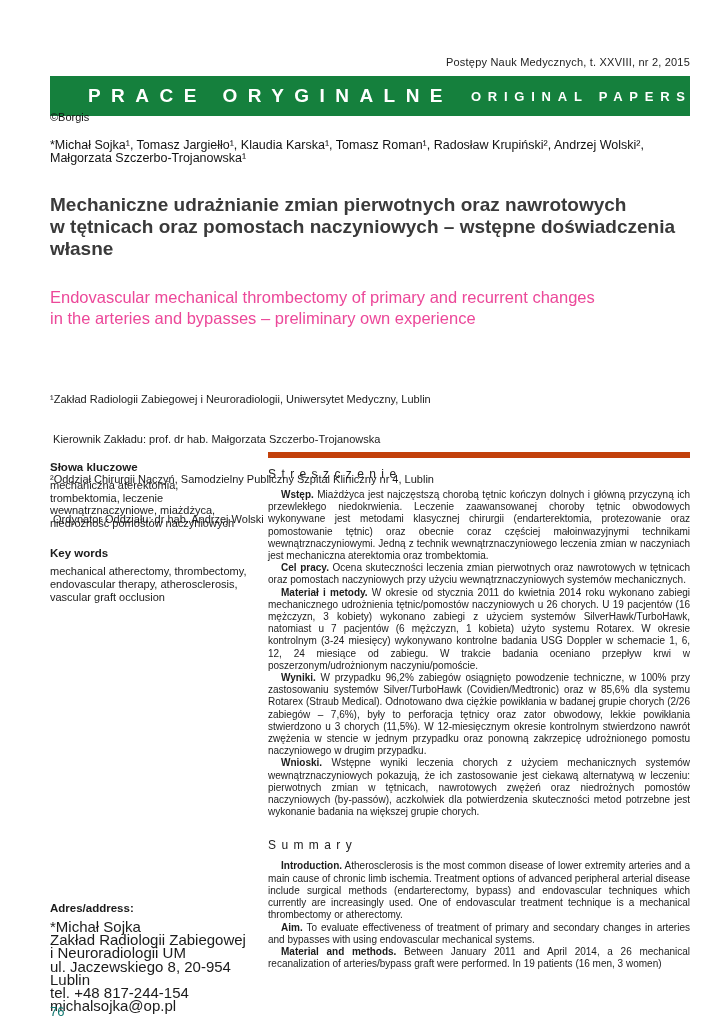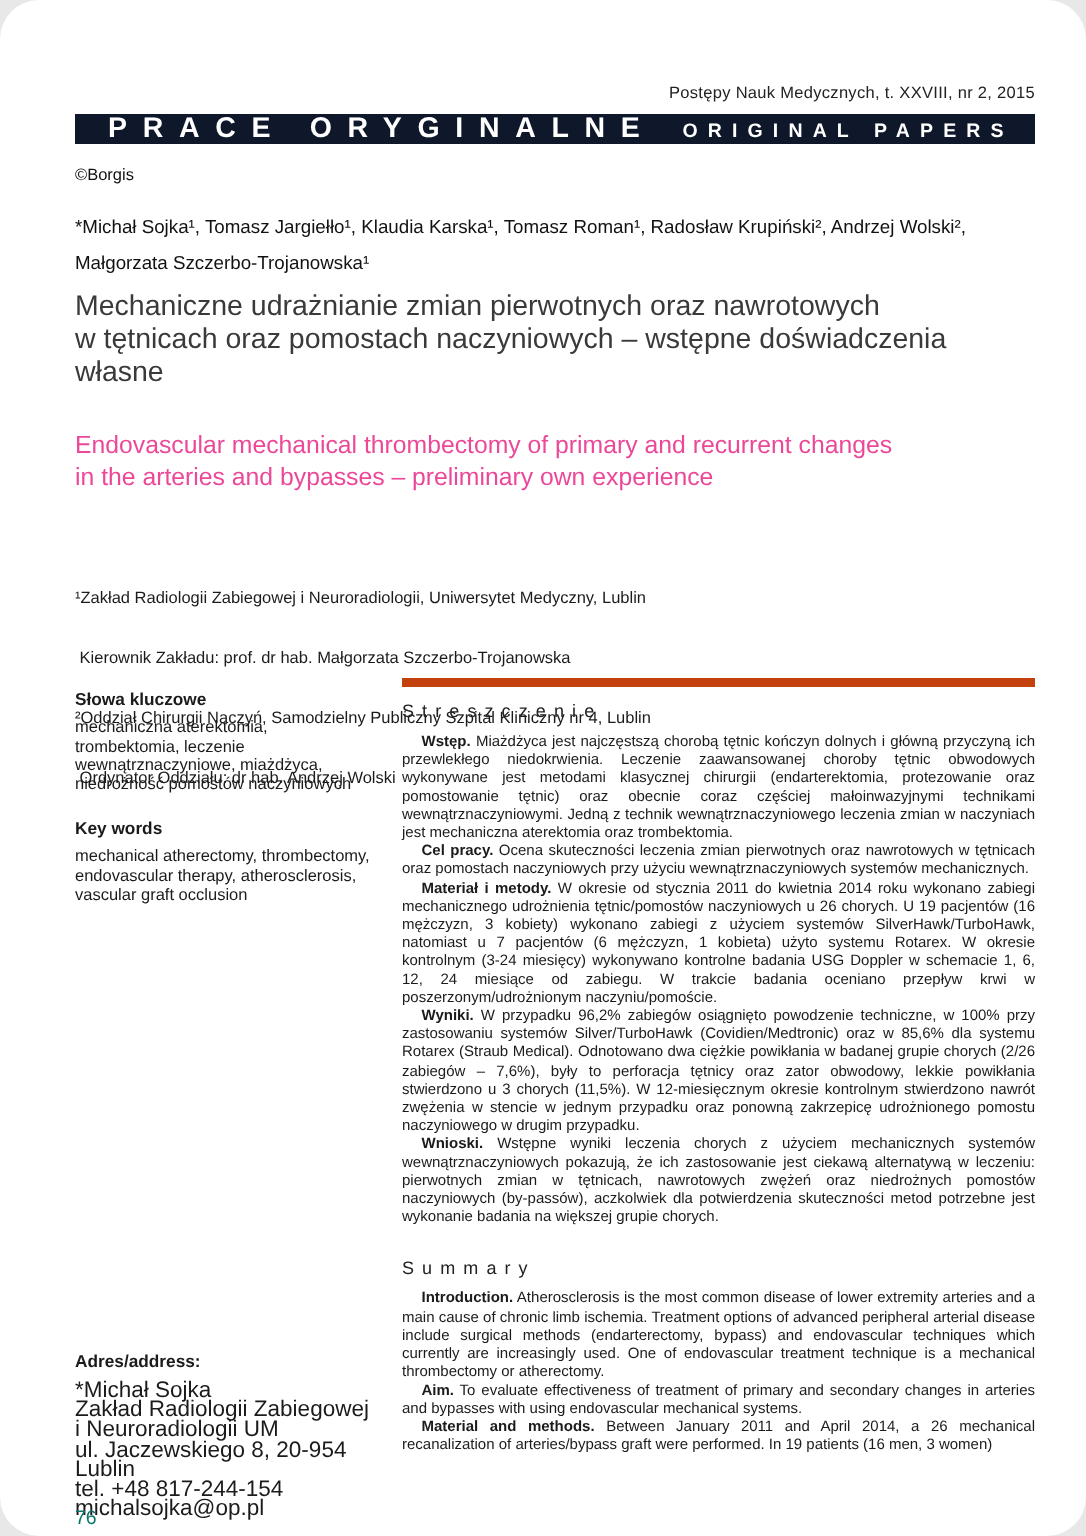--- a/index.html
+++ b/index.html
@@ -1,39 +1,39 @@
 <!DOCTYPE html>
 <html><head>
 <meta charset="utf-8">
 <style>
   html,body { margin:0; padding:0; background:#e8e8e8; }
   .page {
     position:relative; width:724px; height:1024px; margin:0 auto;
     background:#ffffff; overflow:hidden;
-    font-family:"Liberation Sans", sans-serif; color:#1b1b1b;border-radius:26px;
+    font-family:"Liberation Sans", sans-serif; color:#1b1b1b;
   }
   .journal-line {
     position:absolute; top:56px; right:34px;
     font-size:11px; color:#222; letter-spacing:0.2px;
   }
   .banner {
-    position:absolute; top:76px; left:50px; width:640px; height:20px;
-    background:#0f172a; color:#ffffff;
-    display:flex; align-items:center; box-sizing:border-box; padding-left:22px;
+    position:absolute; top:76px; left:50px; width:640px; height:40px;
+    background:#15803d; color:#ffffff;
+    display:flex; align-items:center; box-sizing:border-box; padding-left:38px;
   }
   .banner-main { font-size:19px; font-weight:bold; letter-spacing:0.55em; white-space:nowrap; }
   .banner-sub  { font-size:13px; font-weight:bold; letter-spacing:0.52em; margin-left:18px; white-space:nowrap; }
   .borgis { position:absolute; top:111px; left:50px; font-size:11px; color:#111; }
   .authors {
     position:absolute; top:139px; left:50px; width:645px;
-    font-size:12.5px; line-height:24px; color:#111;
+    font-size:12.5px; line-height:13px; color:#111;
   }
   .title-pl {
     position:absolute; top:194px; left:50px; width:660px;
-    font-size:19px; line-height:22px; color:#3a3a3a;
+    font-size:19px; line-height:22px; color:#3a3a3a;font-weight:bold;
   }
   .title-en {
     position:absolute; top:287px; left:50px; width:660px;
     font-size:16.5px; line-height:21px; color:#ec4899;
   }
   .affiliations {
     position:absolute; top:366px; left:50px; width:650px;
     font-size:11px; line-height:13.4px; color:#1b1b1b; white-space:pre-wrap;
   }
   .sidebar-kw { position:absolute; top:461px; left:50px; width:200px; }

